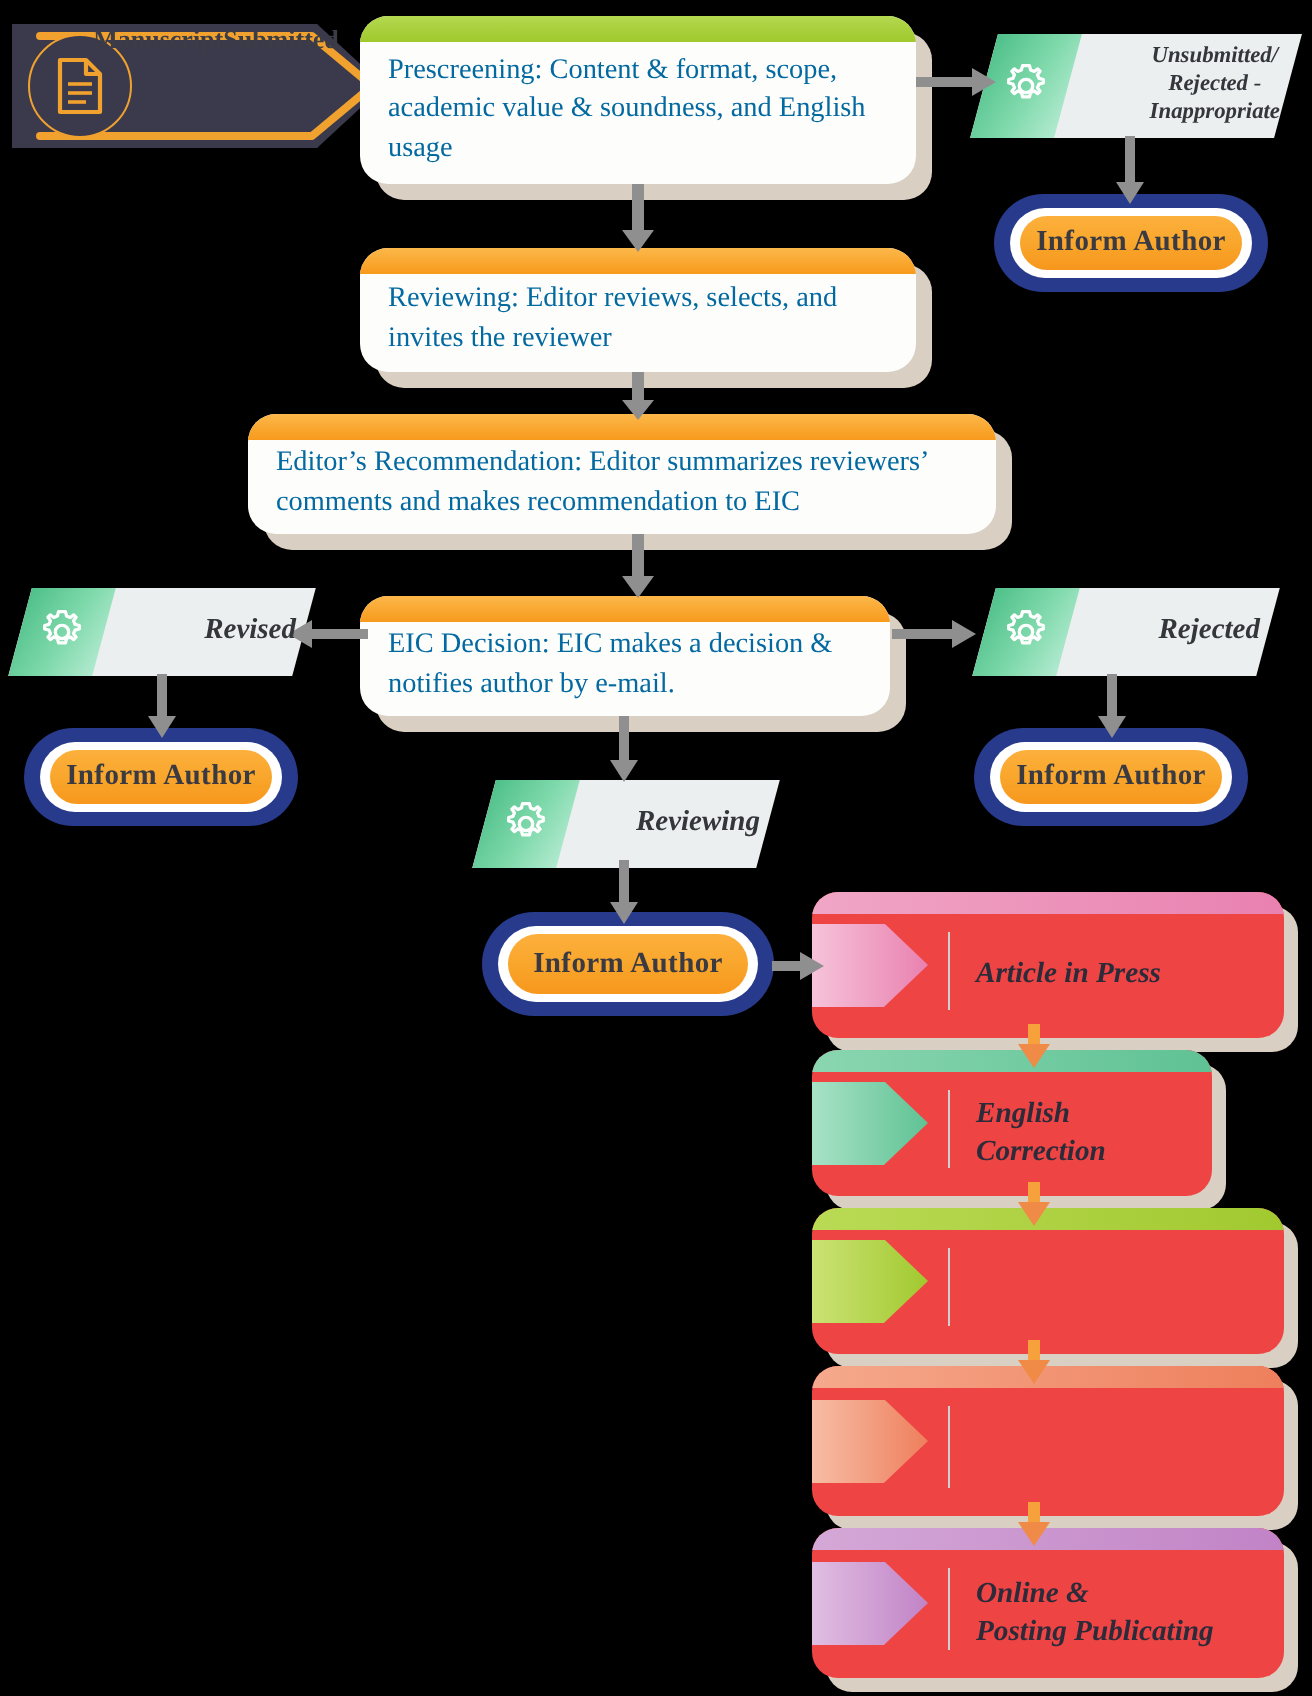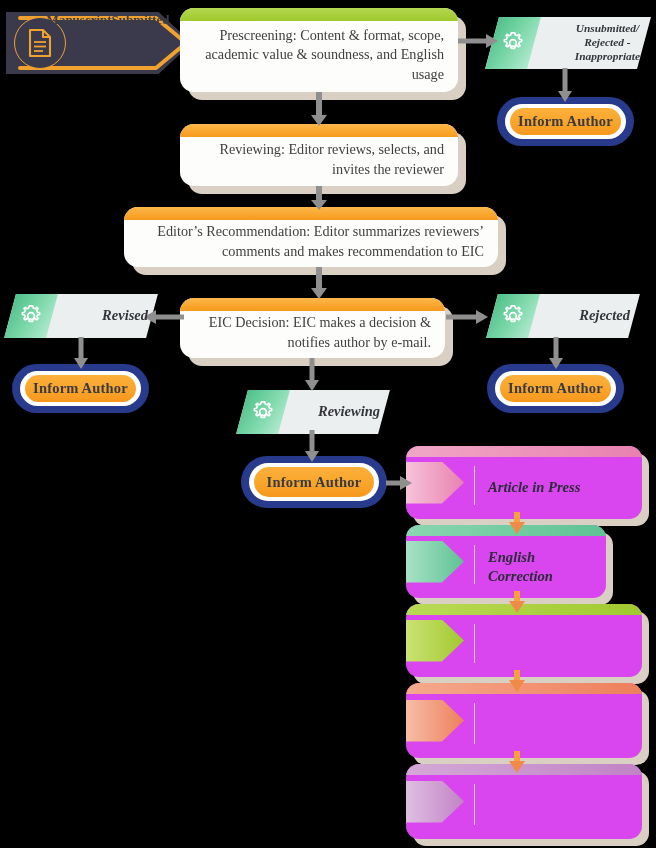--- a/index.html
+++ b/index.html
@@ -22,21 +22,21 @@
     background: #d9cfc2; border-radius: 14px;
   }
   .pbox .card {
     position: absolute; inset: 0;
     background: #fdfdfb; border-radius: 14px; overflow: hidden;
     display: flex; align-items: center; justify-content: center;
   }
   .pbox .topbar { position: absolute; left: 0; right: 0; top: 0; height: 13px; }
   .pbox .ptext {
     position: relative; z-index: 2;
-    text-align: right; color: #404040;
+    text-align: left; color: #0369a1;
     font-size: 14.2px; line-height: 1.38; padding: 14px 14px 4px 14px;
     width: 100%;
   }
 
   
   .glabel { position: absolute; }
   .glabel .skew {
     position: absolute; inset: 0;
     transform: skewX(-15deg);
     background: #eceff0;
@@ -103,21 +103,21 @@
     display: flex; align-items: center; justify-content: center;
   }
 
   
   .prod { position: absolute; }
   .prod .shadow {
     position: absolute; left: 7px; top: 7px; right: -7px; bottom: -7px;
     background: #d9cfc2; border-radius: 13px;
   }
   .prod .card {
-    position: absolute; inset: 0; background: #d946ef;
+    position: absolute; inset: 0; background: #ef4444;
     border-radius: 13px; overflow: hidden; padding-left: 37px;
   }
   .prod .topbar { position: absolute; left: 0; right: 0; top: 0; height: 11px; }
   .prod .pennant {
     position: absolute; left: 0; top: 50%; transform: translateY(-50%);
     width: 58px; height: 42px;
     -webkit-clip-path: polygon(0 0, 62% 0, 100% 50%, 62% 100%, 0 100%);
     clip-path: polygon(0 0, 62% 0, 100% 50%, 62% 100%, 0 100%);
   }
   .prod .divider {
@@ -319,20 +319,24 @@
       <div class="divider"></div>
     </div>
   </div>
 
   <div class="prod" style="left:406px; top:764px; width:236px; height:75px;">
     <div class="shadow"></div>
     <div class="card">
       <div class="topbar" style="background:linear-gradient(90deg,#d4a8d7,#c183c6);"></div>
       <div class="pennant" style="background:linear-gradient(90deg,#e0bee2,#c183c6);"></div>
       <div class="divider"></div>
+      <div class="ptext">
+        <span>Online &amp;</span>
+        <span>Posting Publicating</span>
+      </div>
     </div>
   </div>
 
   <div class="arrow" style="left:458px; top:33px;">
     <svg width="40" height="16" viewBox="0 0 40 16">
       <path d="M0 8 H28" stroke="#8f8f8f" stroke-width="5"></path>
       <path d="M28 1 L40 8 L28 15 Z" fill="#8f8f8f"></path>
     </svg>
   </div>
 

